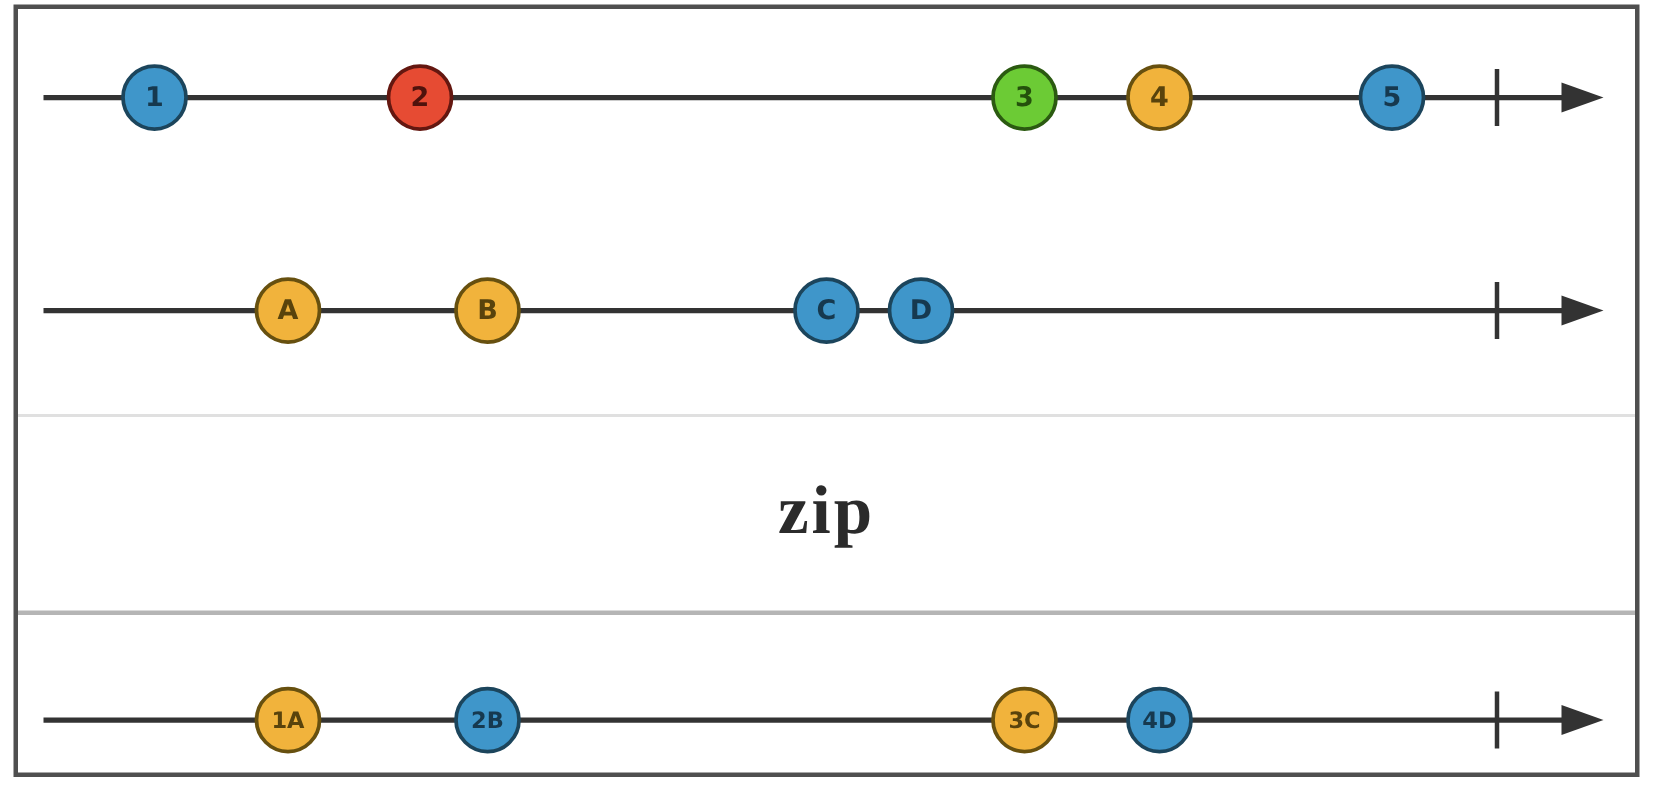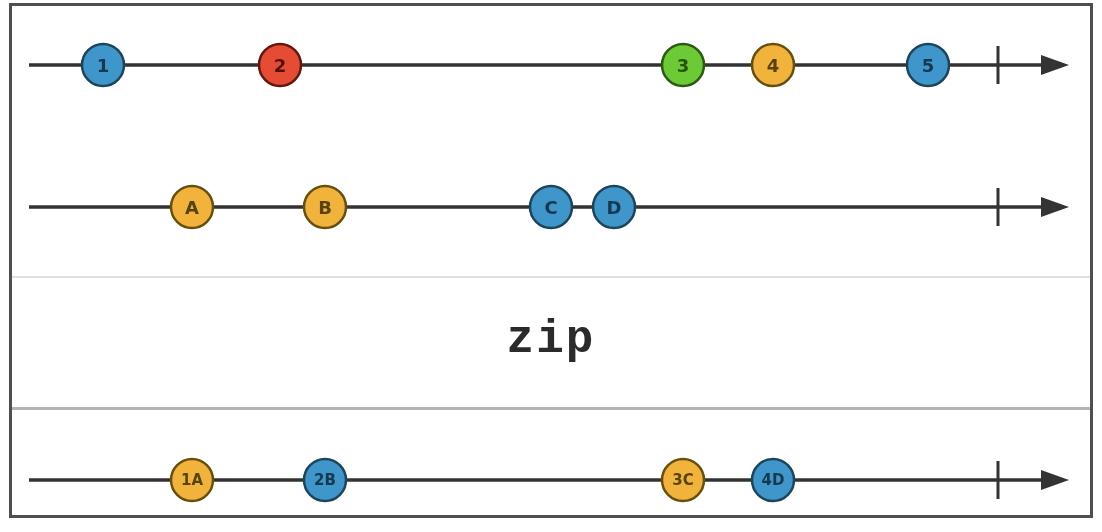--- a/index.html
+++ b/index.html
@@ -40,21 +40,21 @@
     top: 407px;
     height: 3px;
     background: #b5b5b5;
   }
   .operator-label {
     position: absolute;
     left: 0;
     top: 312px;
     width: 1102px;
     text-align: center;
-    font-family: Liberation Mono, monospace;
+    font-family: Liberation Serif, serif;
     font-weight: bold;
     font-size: 46px;
     line-height: 56px;
     color: #2b2b2b;
     letter-spacing: 2px;
   }
   svg.diagram {
     position: absolute;
     left: 0;
     top: 0;

